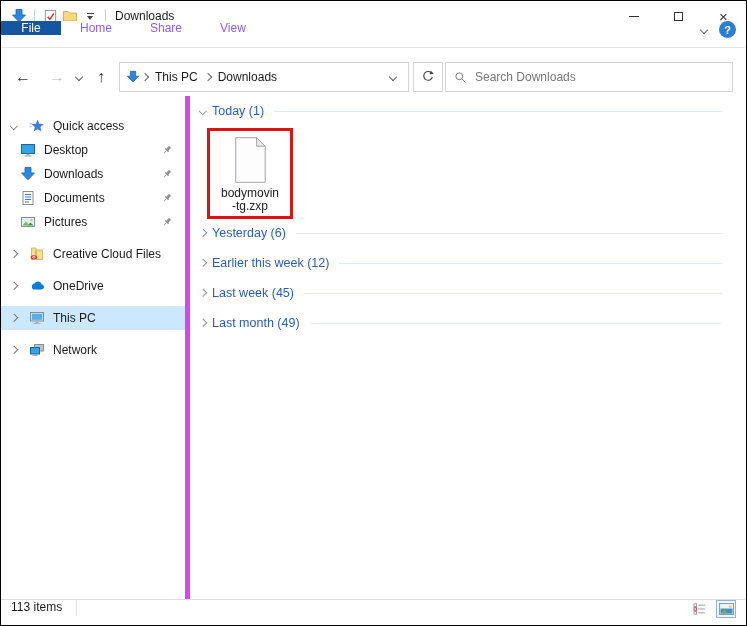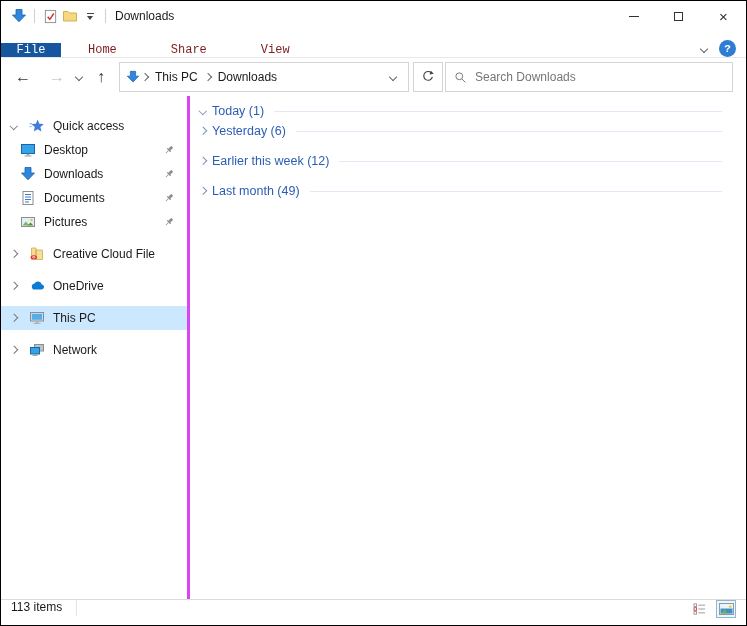--- a/index.html
+++ b/index.html
@@ -18,23 +18,23 @@
   .qat-caret{ display:flex; flex-direction:column; align-items:center; width:14px; }
   .qat-caret .bar{ width:7px; height:1px; background:#444; margin-bottom:2px; }
   .tri-down{ width:0; height:0; border-left:3.5px solid transparent; border-right:3.5px solid transparent; border-top:4px solid #444; }
   .tb-title{ margin-left:4px; font-size:12px; color:#1a1a1a; }
   .tb-controls{ margin-left:auto; display:flex; height:30px; }
   .tb-ctl{ width:45px; height:30px; display:flex; align-items:center; justify-content:center; }
   .min-glyph{ width:10px; height:1px; background:#333; }
   .max-glyph{ width:9px; height:9px; border:1px solid #333; }
   .close-glyph{ font-size:15px; color:#333; line-height:1; }
   
-  .tabsrow{ position:absolute; top:30px; left:0; right:0; height:27px;
-    display:flex; align-items:flex-end; border-bottom:1px solid #e8e8e8; background:#fff;font-family:Liberation Mono, monospace; }
-  .tab{ display:flex; align-items:center; justify-content:center; padding:0 27px; font-size:12px; color:#7f1d1d; }
+  .tabsrow{ position:absolute; top:20px; left:0; right:0; height:27px;
+    display:flex; align-items:flex-start; border-bottom:1px solid #e8e8e8; background:#fff; }
+  .tab{ display:flex; align-items:center; justify-content:center; padding:0 19px; font-size:12px; color:#8b5cf6; }
   .tab.file{ width:60px; padding:0; background:#15569e; color:#fff; }
   .ribbon-right{ margin-left:auto; display:flex; align-items:center; gap:12px; padding-right:10px; }
   .chev{ display:inline-block; width:6px; height:6px; border-right:1.2px solid #666; border-bottom:1.2px solid #666; }
   .chev.down{ transform:rotate(45deg); }
   .chev.right{ transform:rotate(-45deg); }
   .help-btn{ width:17px; height:17px; border-radius:50%; background:#2d7dd2; color:#fff;
     display:flex; align-items:center; justify-content:center; font-size:11px; font-weight:bold; }
   
   .navrow{ position:absolute; top:57px; left:0; right:0; height:38px;
     display:flex; align-items:center; background:#fff; }
@@ -47,21 +47,21 @@
   .addr-caret{ margin-left:auto; margin-right:6px; }
   .refresh-box{ margin-left:4px; width:30px; height:30px; border:1px solid #d4d4d4;
     display:flex; align-items:center; justify-content:center; }
   .search-box{ margin-left:2px; flex:1; margin-right:13px; height:30px; border:1px solid #d4d4d4;
     display:flex; align-items:center; padding:0 8px; }
   .search-box input{ border:none; outline:none; flex:1; font-family:"Liberation Sans",sans-serif;
     font-size:12px; color:#1a1a1a; margin-left:8px; background:transparent; }
   .search-box input::placeholder{ color:#767676; }
   
   .body{ position:absolute; top:95px; left:0; right:0; bottom:26px; display:flex; }
-  .sidebar{ width:189px; border-right:3px solid #d946ef; padding-top:18px; overflow:hidden; }
+  .sidebar{ width:189px; border-right:5px solid #d946ef; padding-top:18px; overflow:hidden; }
   .side-row{ height:24px; display:flex; align-items:center; padding-left:10px; }
   .side-row .chev-cell{ width:18px; display:flex; justify-content:flex-start; }
   .side-row .icon{ width:16px; height:16px; margin-right:8px; flex:0 0 16px; }
   .side-row .lbl{ font-size:12px; color:#1a1a1a; white-space:nowrap; }
   .side-row.child{ padding-left:19px; }
   .side-row.root{ margin-top:8px; }
   .side-row.selected{ background:#cce8ff; }
   .pin{ margin-left:auto; margin-right:12px; width:12px; height:12px; }
   .sbchev{ display:inline-block; width:5.5px; height:5.5px; border-right:1.2px solid #7a7a7a; border-bottom:1.2px solid #7a7a7a; }
   .sbchev.down{ transform:rotate(45deg); }
@@ -280,21 +280,21 @@
         <span class="chev-cell">
             <span class="sbchev right"></span>
           </span>
         <span class="icon">
           <svg width="16" height="16" viewBox="0 0 16 16">
               <path d="M2.5 2 L7 2 L7 13.5 L2.5 13.5 Z M7 4 L13.5 4 L13.5 13.5 L7 13.5 Z" fill="#f5dd9a" stroke="#caa23c" stroke-width="0.7"></path>
               <ellipse cx="4.8" cy="11.2" rx="3.2" ry="2" fill="#e8252b"></ellipse>
               <ellipse cx="4.8" cy="11.2" rx="1.5" ry="0.8" fill="none" stroke="#fff" stroke-width="0.7"></ellipse>
             </svg>
         </span>
-        <span class="lbl">Creative Cloud File</span>
+        <span class="lbl">Creative Cloud Files</span>
       </div>
 
       <div class="side-row root">
         <span class="chev-cell">
             <span class="sbchev right"></span>
           </span>
         <span class="icon">
           <svg width="16" height="16" viewBox="0 0 16 16">
               <path d="M4.2 11.5 h8 c1.6 0 2.8-1.1 2.8-2.5 0-1.3-1-2.3-2.3-2.5 C12.3 4.6 10.8 3.4 9 3.4 7.5 3.4 6.2 4.3 5.6 5.6 4 5.7 2.8 6.9 2.8 8.4 c0 1.7 1.4 3.1 1.4 3.1 z" fill="#0b7bd4"></path>
             </svg>
@@ -336,37 +336,54 @@
     <div class="content">
 
       <div class="group-hdr">
         <span class="gchev">
             <span class="gc down"></span>
           </span>
         <span class="glabel">Today (1)</span>
         <span class="gline"></span>
       </div>
 
+      <div class="file-tile">
+        <span class="doc">
+          <svg width="38" height="48" viewBox="0 0 40 50">
+            <path d="M5 1.5 L27 1.5 L36 10.5 L36 48.5 L5 48.5 Z" fill="#fdfdfd" stroke="#9e9e9e"></path>
+            <path d="M27 1.5 L27 10.5 L36 10.5 Z" fill="#e9e9e9" stroke="#9e9e9e"></path>
+          </svg>
+        </span>
+        <span class="file-name">bodymovin</span>
+        <span class="file-name">-tg.zxp</span>
+      </div>
 
       <div class="group-hdr">
         <span class="gchev">
             <span class="gc right"></span>
           </span>
         <span class="glabel">Yesterday (6)</span>
         <span class="gline"></span>
       </div>
 
       <div class="group-hdr spaced">
         <span class="gchev">
             <span class="gc right"></span>
           </span>
         <span class="glabel">Earlier this week (12)</span>
         <span class="gline"></span>
       </div>
 
+      <div class="group-hdr spaced">
+        <span class="gchev">
+            <span class="gc right"></span>
+          </span>
+        <span class="glabel">Last week (45)</span>
+        <span class="gline"></span>
+      </div>
 
       <div class="group-hdr spaced">
         <span class="gchev">
             <span class="gc right"></span>
           </span>
         <span class="glabel">Last month (49)</span>
         <span class="gline"></span>
       </div>
 
     </div>

